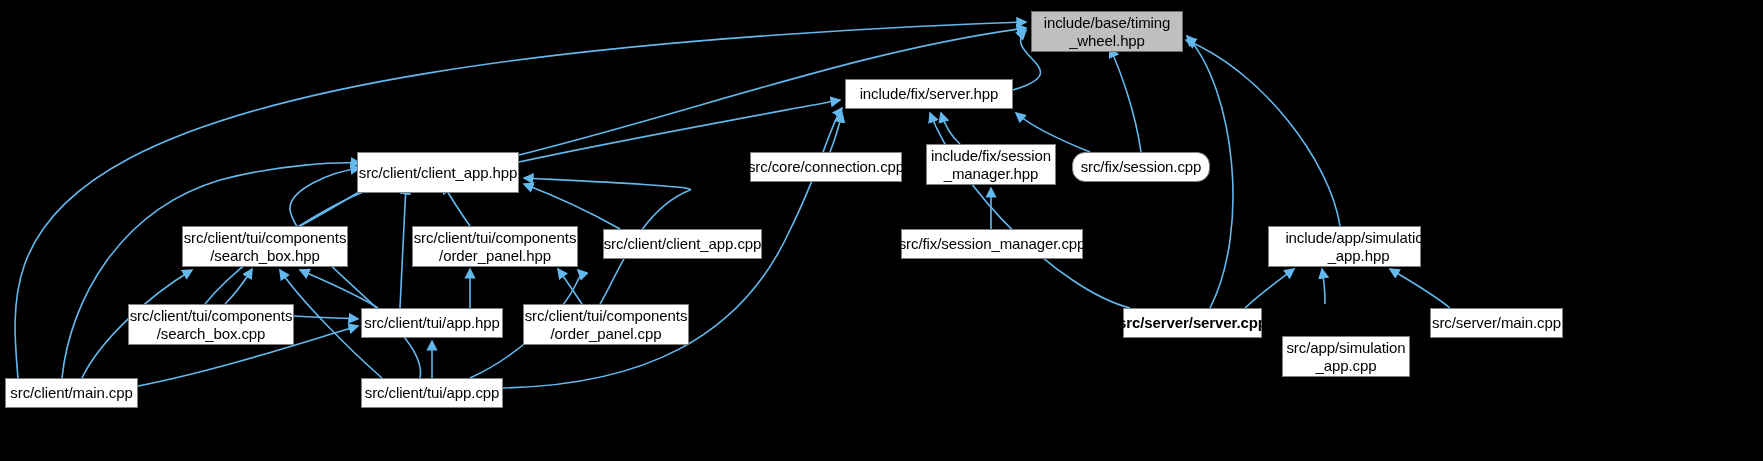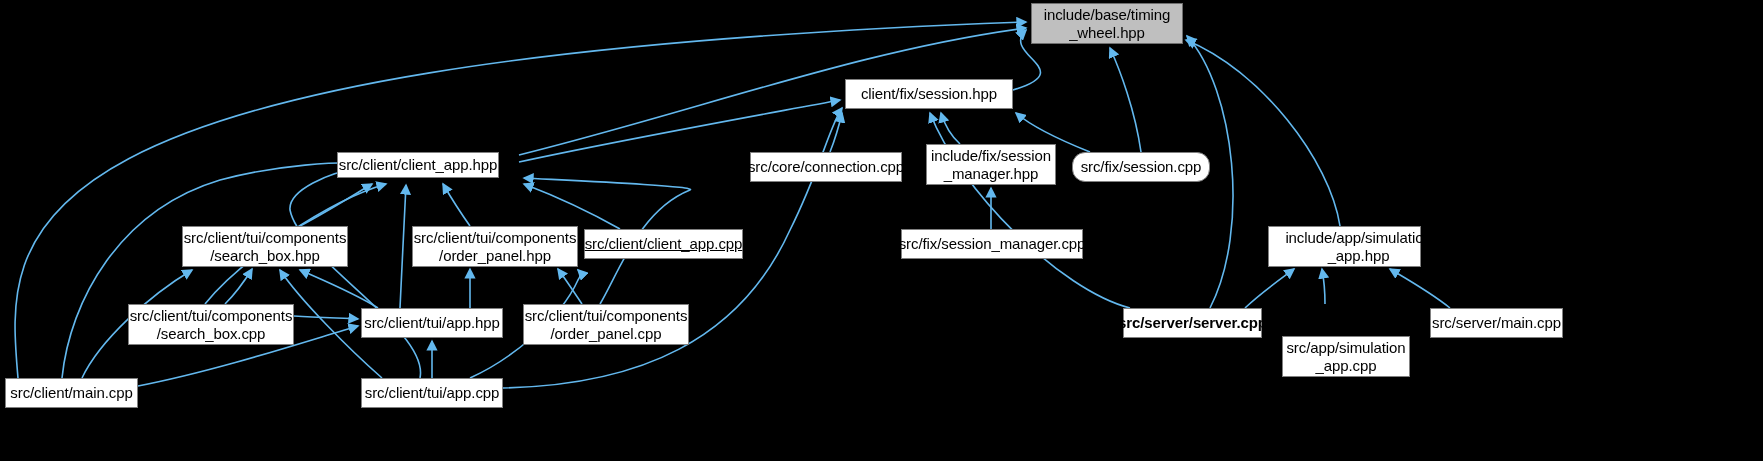--- a/index.html
+++ b/index.html
@@ -35,20 +35,21 @@
     color: #000000;
     font-size: 15px;
     line-height: 18px;
     letter-spacing: -0.1px;
     white-space: pre;
     cursor: pointer;
   }
   .node.root {
     background: #bfbfbf;
     border-color: #6e6e6e;
+    margin-top: 8px;
   }
   .node .label {
     display: block;
     padding: 0 6px;
   }
 </style>
 </head>
 <body>
 
 <div id="graph-root">
@@ -91,31 +92,31 @@
         <path d="M294,316 C320,318 345,318 358,319" fill="none" stroke="#63b8ee" stroke-width="1.6" marker-end="url(#arrowhead)"></path>
         <path d="M138,386 C220,370 310,340 358,326" fill="none" stroke="#63b8ee" stroke-width="1.6" marker-end="url(#arrowhead)"></path>
         <path d="M1325,304 C1325,292 1324,280 1322,269" fill="none" stroke="#63b8ee" stroke-width="1.6" marker-end="url(#arrowhead)"></path>
         <path d="M1450,308 C1430,292 1405,278 1390,269" fill="none" stroke="#63b8ee" stroke-width="1.6" marker-end="url(#arrowhead)"></path>
         <path d="M1245,308 C1262,292 1282,278 1294,269" fill="none" stroke="#63b8ee" stroke-width="1.6" marker-end="url(#arrowhead)"></path>
       </g>
   </svg>
   <div id="node-layer">
       <div class="node root" style="left: 1031px; top: 3px; width: 152px; height: 41px;"><span class="label">include/base/timing
 _wheel.hpp</span></div>
-      <div class="node" style="left: 845px; top: 79px; width: 168px; height: 30px;"><span class="label">client/fix/session.hpp</span></div>
-      <div class="node" style="left: 337px; top: 152px; width: 162px; height: 26px;"><span class="label">src/client/client_app.hpp</span></div>
+      <div class="node" style="left: 845px; top: 79px; width: 168px; height: 30px;"><span class="label">include/fix/server.hpp</span></div>
+      <div class="node" style="left: 357px; top: 152px; width: 162px; height: 41px;"><span class="label">src/client/client_app.hpp</span></div>
       <div class="node" style="left: 750px; top: 152px; width: 152px; height: 30px; align-items: center;"><span class="label">src/core/connection.cpp</span></div>
       <div class="node" style="left: 926px; top: 144px; width: 130px; height: 41px;"><span class="label">include/fix/session
 _manager.hpp</span></div>
       <div class="node" style="left: 1072px; top: 152px; width: 138px; height: 30px; border-radius: 13px;"><span class="label">src/fix/session.cpp</span></div>
       <div class="node" style="left: 182px; top: 226px; width: 166px; height: 41px;"><span class="label">src/client/tui/components
 /search_box.hpp</span></div>
       <div class="node" style="left: 412px; top: 226px; width: 166px; height: 41px;"><span class="label">src/client/tui/components
 /order_panel.hpp</span></div>
-      <div class="node" style="left: 584px; top: 229px; width: 159px; height: 30px; text-decoration: underline;"><span class="label">src/client/client_app.cpp</span></div>
+      <div class="node" style="left: 603px; top: 229px; width: 159px; height: 30px;"><span class="label">src/client/client_app.cpp</span></div>
       <div class="node" style="left: 901px; top: 229px; width: 182px; height: 30px;"><span class="label">src/fix/session_manager.cpp</span></div>
       <div class="node" style="left: 1268px; top: 226px; width: 153px; height: 41px; padding-left: 28px;"><span class="label">include/app/simulation
 _app.hpp</span></div>
       <div class="node" style="left: 128px; top: 304px; width: 166px; height: 41px;"><span class="label">src/client/tui/components
 /search_box.cpp</span></div>
       <div class="node" style="left: 361px; top: 308px; width: 142px; height: 30px;"><span class="label">src/client/tui/app.hpp</span></div>
       <div class="node" style="left: 523px; top: 304px; width: 166px; height: 41px;"><span class="label">src/client/tui/components
 /order_panel.cpp</span></div>
       <div class="node" style="left: 1123px; top: 308px; width: 139px; height: 30px; font-weight: bold;"><span class="label">src/server/server.cpp</span></div>
       <div class="node" style="left: 1282px; top: 304px; width: 128px; height: 41px; margin-top: 32px;"><span class="label">src/app/simulation

